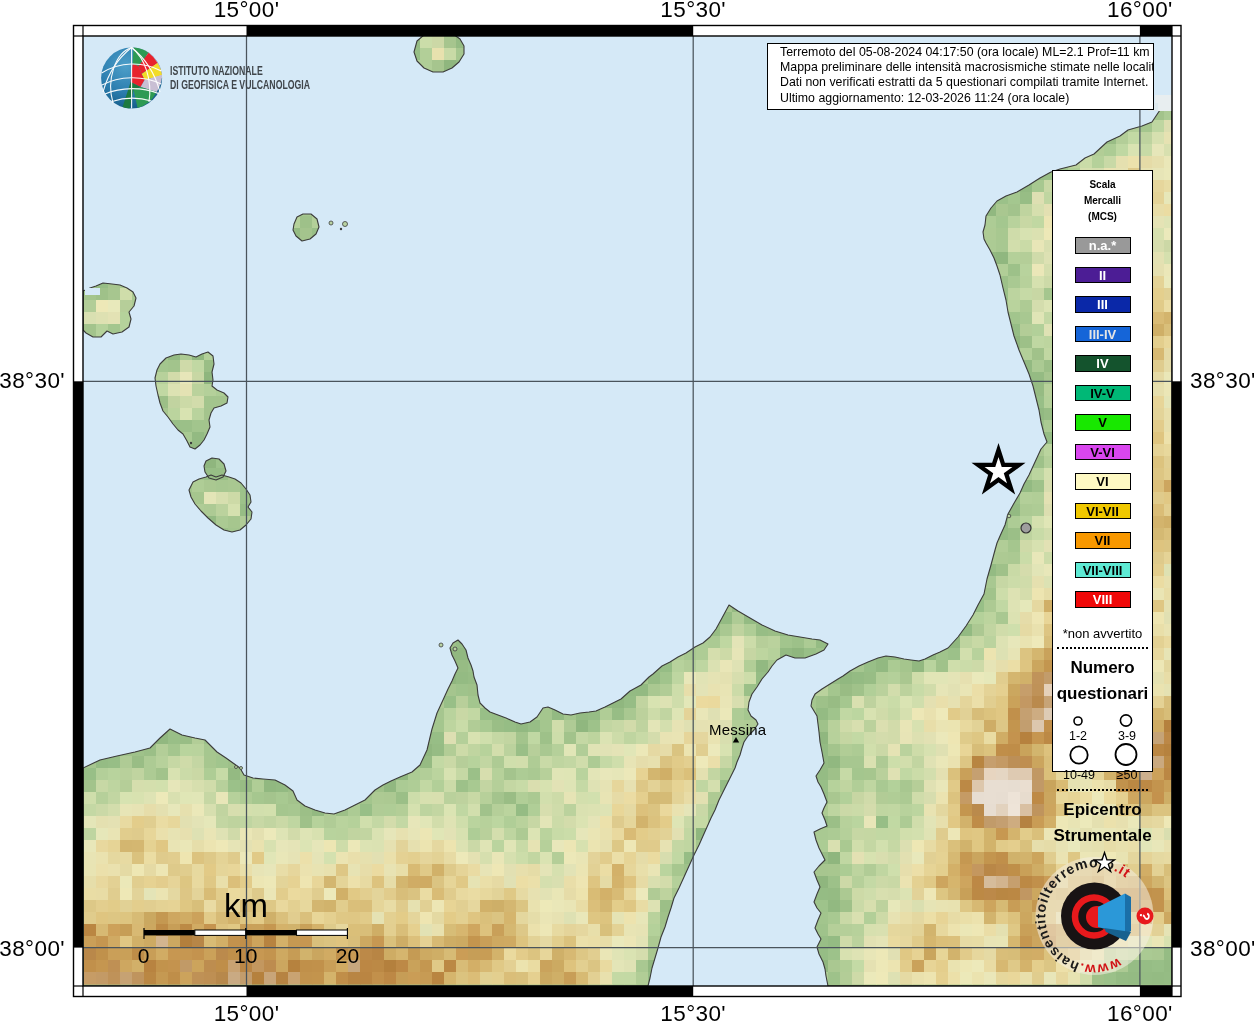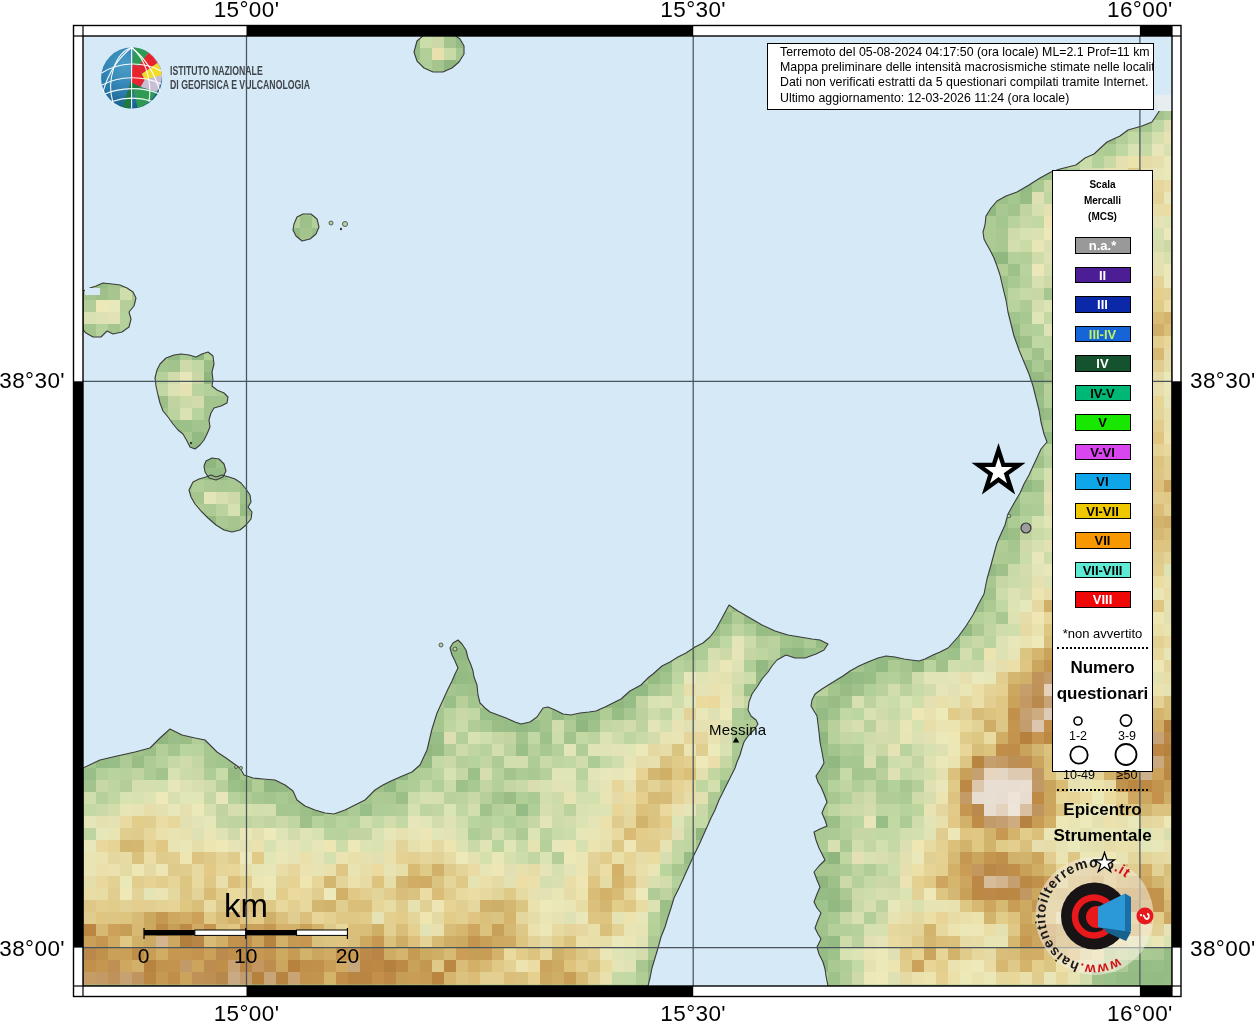--- a/index.html
+++ b/index.html
@@ -2874,26 +2874,26 @@
 
 <div style="position:absolute;left:170px;top:64px;font-size:13px;font-weight:bold;color:#3f454a;line-height:14.3px;transform:scaleX(0.67);transform-origin:0 0;white-space:nowrap">ISTITUTO NAZIONALE<br>DI GEOFISICA E VULCANOLOGIA</div>
 
 <div class="infobox">Terremoto del 05-08-2024 04:17:50 (ora locale) ML=2.1 Prof=11 km<br>Mappa preliminare delle intensità macrosismiche stimate nelle località<br>Dati non verificati estratti da 5 questionari compilati tramite Internet.<br>Ultimo aggiornamento: 12-03-2026 11:24 (ora locale)</div>
 
 <div class="legend">
  <div class="ttl">Scala<br>Mercalli<br>(MCS)</div>
  <div class="ibox" style="background:#999999;color:#fff">n.a.*</div>
  <div class="ibox" style="background:#4c1d95;color:#fff">II</div>
  <div class="ibox" style="background:#0a28a8;color:#fff">III</div>
- <div class="ibox" style="background:#1565d8;color:#bef264">III-IV</div>
+ <div class="ibox" style="background:#1565d8;color:#e5e5e5">III-IV</div>
  <div class="ibox" style="background:#14532d;color:#fff">IV</div>
  <div class="ibox" style="background:#00b876;color:#000">IV-V</div>
  <div class="ibox" style="background:#18e800;color:#000">V</div>
  <div class="ibox" style="background:#d946ef;color:#000">V-VI</div>
- <div class="ibox" style="background:#0ea5e9;color:#000">VI</div>
+ <div class="ibox" style="background:#fef9c3;color:#000">VI</div>
  <div class="ibox" style="background:#f0c800;color:#000">VI-VII</div>
  <div class="ibox" style="background:#f89800;color:#000">VII</div>
  <div class="ibox" style="background:#5eead4;color:#000">VII-VIII</div>
  <div class="ibox" style="background:#f00808;color:#fff">VIII</div>
  <div style="font-size:13px;margin-top:18px">*non avvertito</div>
  <hr class="dots">
  <div class="bld">Numero<br>questionari</div>
  <svg width="99" height="75" viewBox="0 0 99 75" style="position:static;display:block;margin-top:5px">
   <circle cx="25" cy="9" r="4" fill="#fff" stroke="#000" stroke-width="1.6"></circle>
   <circle cx="73" cy="8.5" r="5.6" fill="#fff" stroke="#000" stroke-width="1.6"></circle>

